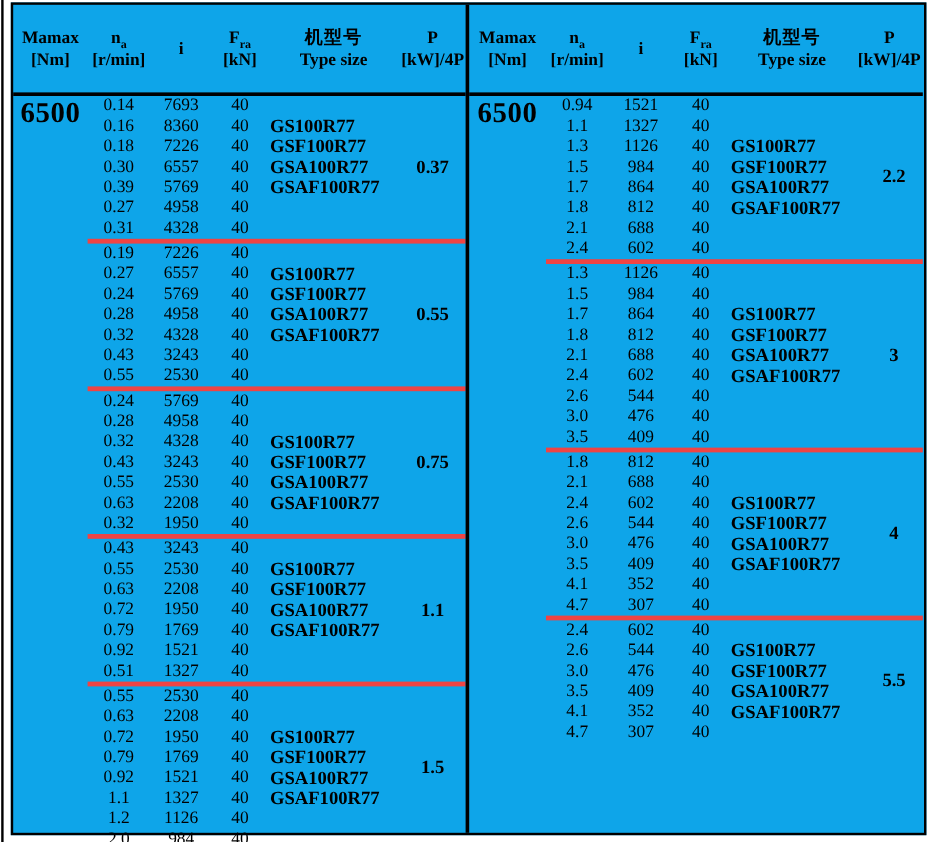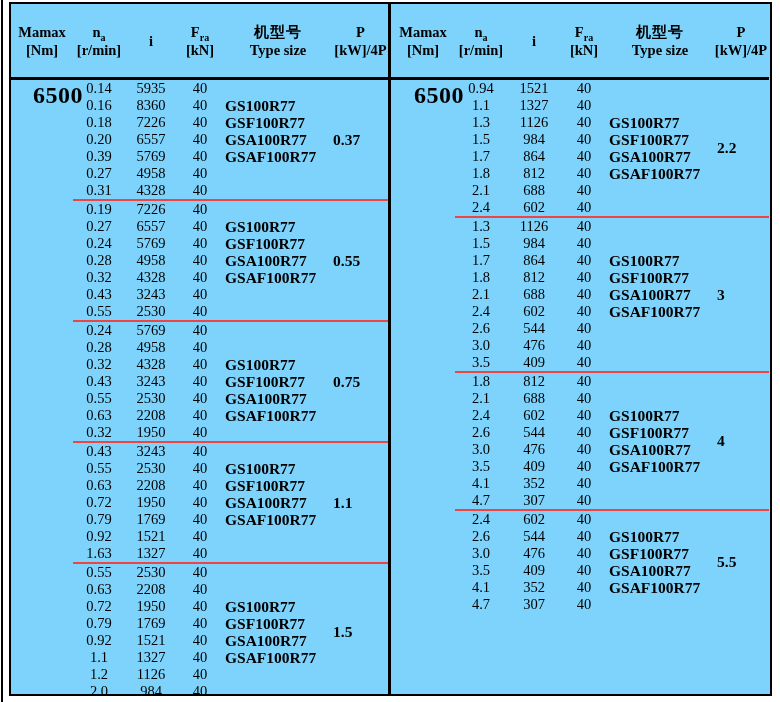--- a/index.html
+++ b/index.html
@@ -3,21 +3,21 @@
 <meta charset="utf-8">
 <style>
   html,body{margin:0;padding:0;}
   body{
     width:780px;height:702px;position:relative;background:#ffffff;color:#000;
     font-family:"Liberation Serif","DejaVu Serif",serif;overflow:hidden;
   }
   .page-edge-line{position:absolute;left:1px;top:0;width:1.5px;height:702px;background:#000;}
   .table-frame{
     position:absolute;left:9px;top:2px;width:763px;height:694px;
-    border:2.5px solid #000;box-sizing:border-box;background:#7dd3fc;
+    border:2.5px solid #000;box-sizing:border-box;background:#0ea5e9;
   }
   .half{position:absolute;top:0;height:100%;}
   .half.left{left:0;width:377px;}
   .half.right{left:380px;width:378px;}
   .vdivider{position:absolute;left:377px;top:0;width:3px;height:100%;background:#000;}
 
   
   .half-header{position:relative;height:73px;border-bottom:3px solid #000;}
   .hc{position:absolute;top:50%;transform:translateY(-50%);text-align:center;
       font-weight:bold;font-size:14.5px;line-height:18px;white-space:nowrap;}
@@ -35,43 +35,43 @@
   .half.right .hc-na{left:64px;width:52px;}
   .half.right .hc-i{left:116px;width:54px;}
   .half.right .hc-fra{left:170px;width:46px;}
   .half.right .hc-type{left:216px;width:106px;}
   .half.right .hc-p{left:322px;width:56px;}
 
   
   .half-body{position:relative;height:calc(100% - 76px);}
   .mamax-label{
     position:absolute;top:2px;font-weight:bold;font-size:24px;line-height:26px;
-    text-align:center;letter-spacing:0.5px;padding-left:16px;
+    text-align:center;letter-spacing:0.5px;
   }
   .half.left  .mamax-label{left:0;width:62px;}
   .half.right .mamax-label{left:0;width:64px;}
 
   .block{position:relative;box-sizing:border-box;}
   .half.left  .block{margin-left:62px;width:315px;}
   .half.right .block{margin-left:64px;width:314px;}
-  .block + .block{border-top:2px solid #ef4444;font-family:Liberation Serif, serif;}
+  .block + .block{border-top:4px solid #ef4444;font-family:Liberation Serif, serif;}
 
   .row{display:flex;height:17px;line-height:17px;font-size:14.5px;white-space:nowrap;}
   .row span{display:block;flex:none;}
   .c-num{text-align:center;}
   .c-type{text-align:left;font-weight:bold;font-size:15.5px;padding-left:2px;box-sizing:border-box;}
   
   .half.left  .c-na{width:52px;}  .half.left  .c-i{width:52px;}
   .half.left  .c-fra{width:46px;} .half.left  .c-type{width:110px;}
   .half.right .c-na{width:52px;}  .half.right .c-i{width:54px;}
   .half.right .c-fra{width:46px;} .half.right .c-type{width:106px;}
 
   .power-value{
     position:absolute;top:50%;transform:translateY(-50%);
-    font-weight:bold;font-size:15.5px;
+    font-weight:bold;font-size:15.5px;text-align:center;
   }
   .half.left  .power-value{left:260px;width:55px;}
   .half.right .power-value{left:262px;width:56px;}
 </style>
 </head>
 <body>
 
 <div class="page-edge-line"></div>
 
 <div class="table-frame">
@@ -101,38 +101,38 @@
         <div>P</div>
         <div>[kW]/4P</div>
       </div>
     </div>
     <div class="half-body">
         <div class="mamax-label">6500</div>
         <div class="block">
           <div class="rows">
             <div class="row">
               <span class="c-num c-na">0.14</span>
-              <span class="c-num c-i">5935</span>
+              <span class="c-num c-i">7693</span>
               <span class="c-num c-fra">40</span>
               <span class="c-type"></span>
             </div>
             <div class="row">
               <span class="c-num c-na">0.16</span>
               <span class="c-num c-i">8360</span>
               <span class="c-num c-fra">40</span>
               <span class="c-type">GS100R77</span>
             </div>
             <div class="row">
               <span class="c-num c-na">0.18</span>
               <span class="c-num c-i">7226</span>
               <span class="c-num c-fra">40</span>
               <span class="c-type">GSF100R77</span>
             </div>
             <div class="row">
-              <span class="c-num c-na">0.20</span>
+              <span class="c-num c-na">0.30</span>
               <span class="c-num c-i">6557</span>
               <span class="c-num c-fra">40</span>
               <span class="c-type">GSA100R77</span>
             </div>
             <div class="row">
               <span class="c-num c-na">0.39</span>
               <span class="c-num c-i">5769</span>
               <span class="c-num c-fra">40</span>
               <span class="c-type">GSAF100R77</span>
             </div>
@@ -277,21 +277,21 @@
               <span class="c-num c-fra">40</span>
               <span class="c-type">GSAF100R77</span>
             </div>
             <div class="row">
               <span class="c-num c-na">0.92</span>
               <span class="c-num c-i">1521</span>
               <span class="c-num c-fra">40</span>
               <span class="c-type"></span>
             </div>
             <div class="row">
-              <span class="c-num c-na">1.63</span>
+              <span class="c-num c-na">0.51</span>
               <span class="c-num c-i">1327</span>
               <span class="c-num c-fra">40</span>
               <span class="c-type"></span>
             </div>
           </div>
           <div class="power-value">1.1</div>
         </div>
         <div class="block">
           <div class="rows">
             <div class="row">

